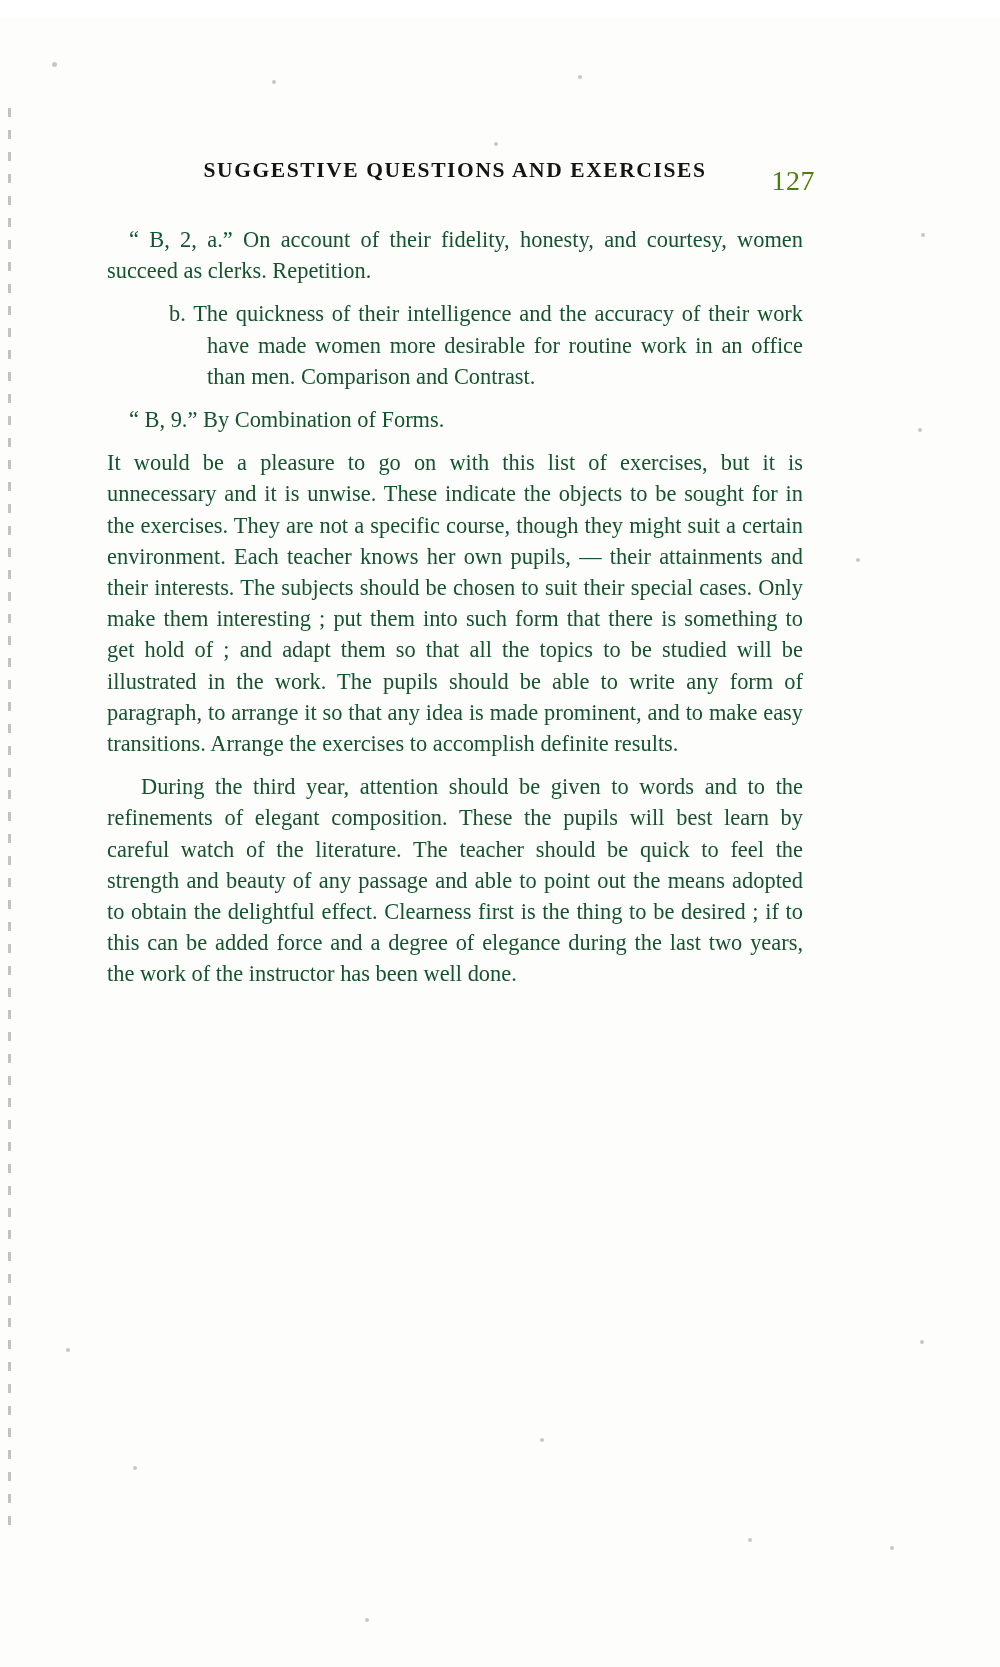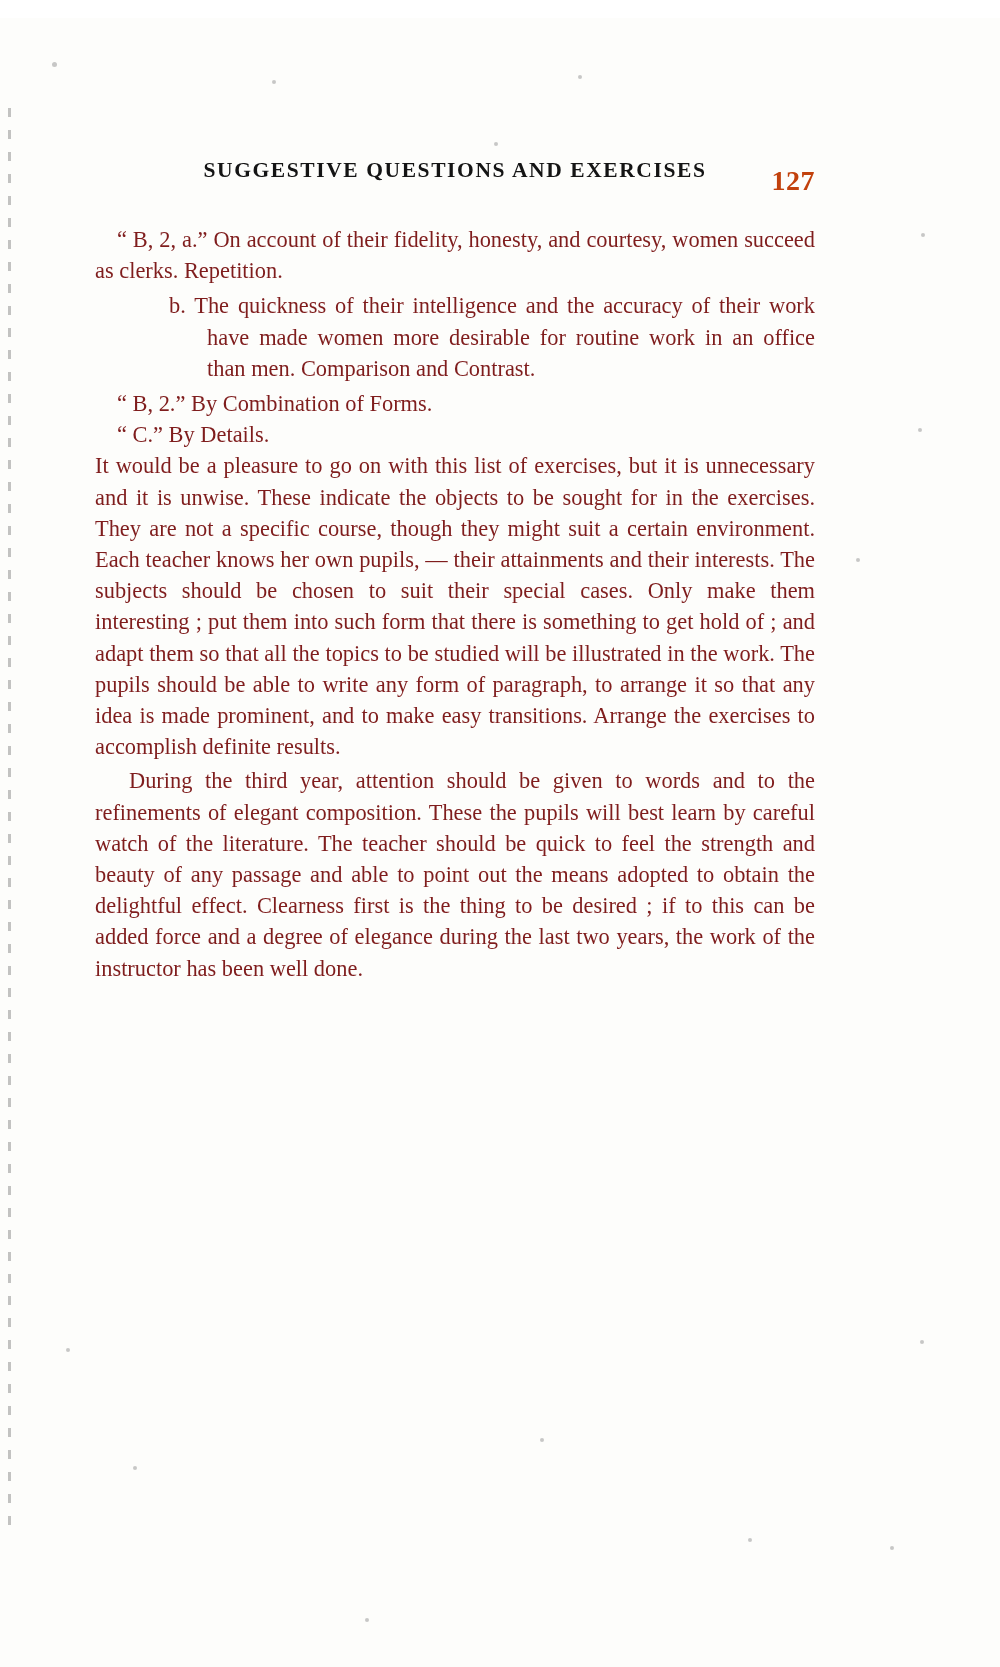--- a/index.html
+++ b/index.html
@@ -66,31 +66,31 @@
     font-variant: small-caps;
     text-transform: uppercase;
     color: #141414;
     white-space: nowrap;
   }
   .folio {
     position: absolute;
     right: 0;
     bottom: 1px;
     font-size: 28px;
-    font-weight: 700;
+    font-weight: 400;
     letter-spacing: 0.5px;
-    color: #c2410c;
+    color: #4d7c0f;
   }
   p {
-    margin: 0;
+    margin: 12px;
     font-size: 22.4px;
     line-height: 31.2px;
     text-align: justify;
     text-justify: inter-word;
-    color: #7f1d1d;
+    color: #14532d;
   }
   .indent {
     text-indent: 34px;
   }
   .hang-quote {
     text-indent: 22px;
   }
   .sub {
     margin-left: 74px;
     text-indent: -38px;
@@ -134,22 +134,21 @@
     <div class="header">
       <div class="running-head">Suggestive Questions and Exercises</div>
       <div class="folio">127</div>
     </div>
 
     <p class="hang-quote">“ B, 2, a.”  On account of their fidelity, honesty, and courtesy, women succeed as clerks.    Repetition.</p>
 
     <p class="sub block-gap"><span>b.</span> <span>The quickness of  their intelligence and the accuracy of their work  have  made  women  more  desirable for routine work in an office than men.    Comparison and Contrast.</span></p>
 
 
-    <p class="hang-quote block-gap">“ B, 2.”    By Combination of Forms.</p>
+    <p class="hang-quote block-gap">“ B, 9.”    By Combination of Forms.</p>
 
-    <p class="hang-quote">“ C.”    By Details.</p>
 
     <p class="tight">It would be a pleasure to go on with this list of exercises, but it is unnecessary and it is unwise.    These indicate the objects  to  be  sought  for  in  the  exercises.    They are not a specific course, though they might suit a certain environment. Each teacher knows her own pupils, — their attainments and their  interests.    The subjects should be chosen to suit their special cases.    Only make them interesting ; put them into such form that there is something to get hold of ; and adapt them so that all the topics to be studied will be illustrated in the work.    The  pupils  should  be  able  to write any form of paragraph, to arrange it so that any idea is made prominent, and  to  make  easy  transitions.    Arrange  the  exercises  to accomplish definite results.</p>
 
     <p class="indent para-gap">During  the  third  year,  attention  should  be  given to words and  to  the  refinements  of  elegant  composition.    These the pupils  will  best  learn  by  careful  watch  of  the  literature. The teacher should be quick to feel the strength and beauty of any passage  and  able  to  point  out  the  means adopted to obtain the delightful effect.    Clearness  first  is  the  thing  to be desired ; if to this can be  added  force  and  a  degree  of elegance during the last two years, the work of the instructor has been well done.</p>
 
   </div>
 </div>
 
 </body></html>

